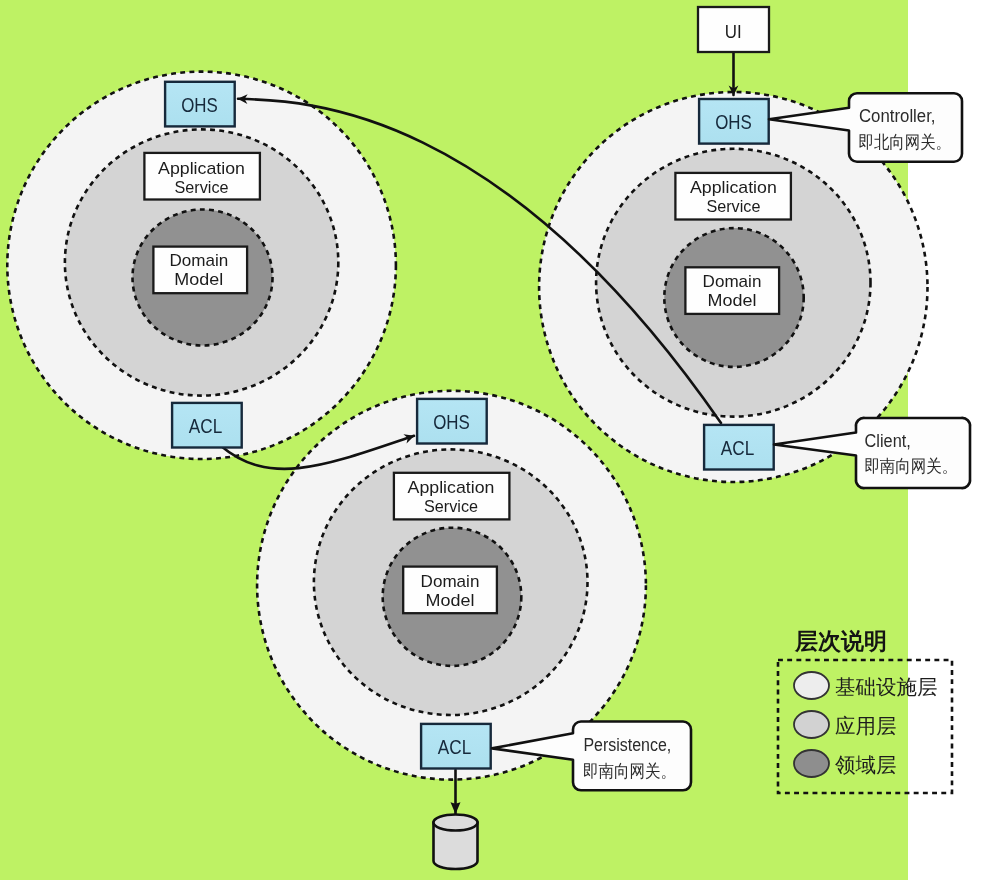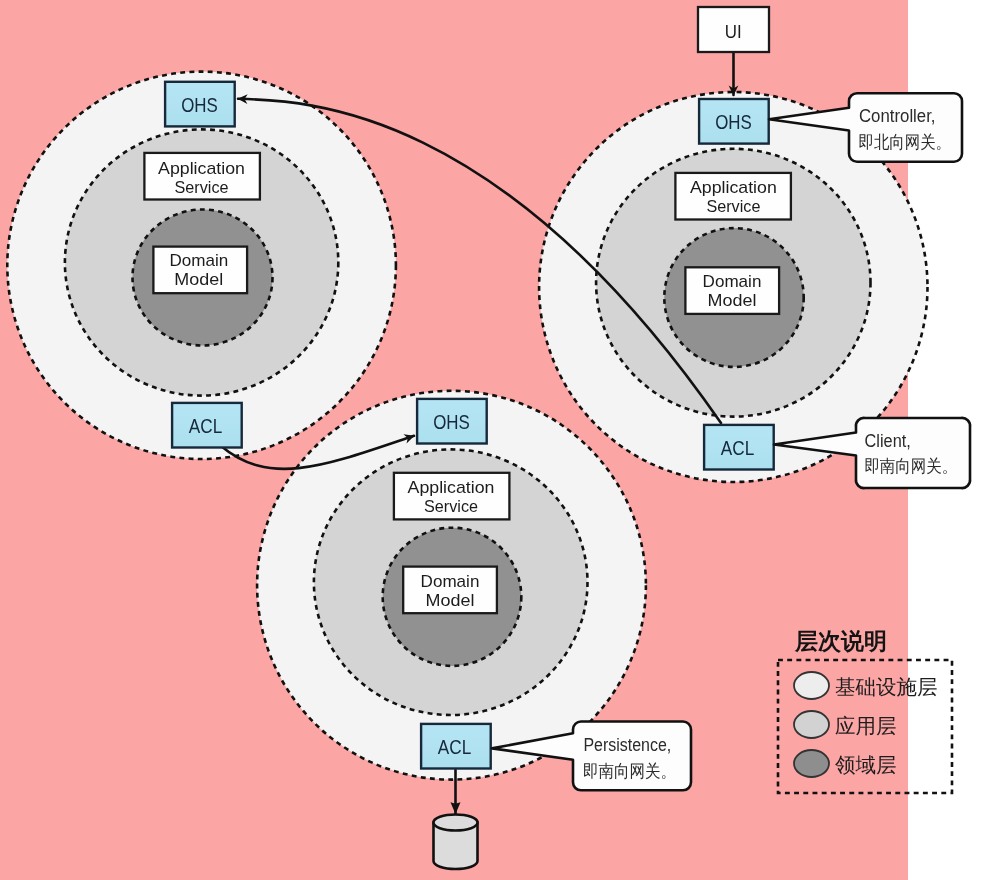--- a/index.html
+++ b/index.html
@@ -1,19 +1,19 @@
 <!DOCTYPE html>
 <html><head>
 <meta charset="utf-8">
 <title>DDD Layered Architecture Diagram</title>
 <style>
   html,body{margin:0;padding:0;background:#ffffff;}
   body{width:1000px;height:880px;overflow:hidden;
        font-family:"Liberation Sans",sans-serif;}
-  #stage{position:relative;width:908px;height:880px;background:#fca5a5;}
+  #stage{position:relative;width:908px;height:880px;background:#bef264;}
   svg#diagram{position:absolute;left:0;top:0;width:1000px;height:880px;display:block;}
   .lyr{stroke:#111111;stroke-linecap:butt;}
   .lyr-out{fill:#f4f4f4;stroke-dasharray:4.9 4.3;stroke-width:2.6;}
   .lyr-mid{fill:#d4d4d4;stroke-dasharray:4.9 4.3;stroke-width:2.6;}
   .lyr-in{fill:#919191;stroke-dasharray:4.9 4.3;stroke-width:2.6;}
   .wbox{fill:#fefefe;stroke:#1a1a1a;stroke-width:2.3;}
   .gbox{stroke:#16293b;stroke-width:2.4;}
   .blabel{font-family:"Liberation Sans",sans-serif;fill:#16293b;font-size:19.5px;text-anchor:middle;}
   .wlabel{font-family:"Liberation Sans",sans-serif;fill:#1c1c1c;font-size:17px;text-anchor:middle;}
   .uilabel{font-family:"Liberation Sans",sans-serif;fill:#1c1c1c;font-size:19px;text-anchor:middle;}

